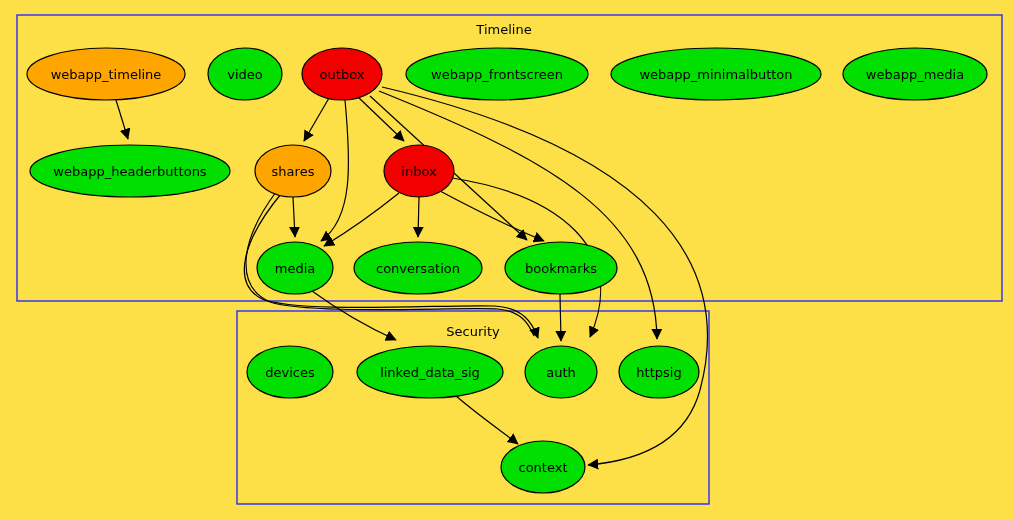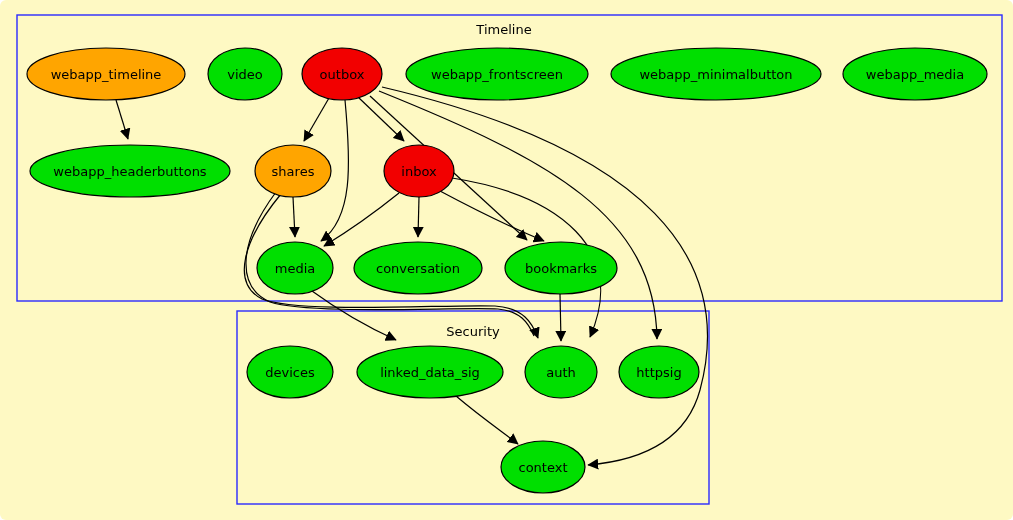--- a/index.html
+++ b/index.html
@@ -1,16 +1,16 @@
 <!DOCTYPE html>
 <html><head>
 <meta charset="utf-8">
 <style>
   html,body{margin:0;padding:0;background:#ffffff;}
-  .canvas{position:relative;width:1013px;height:520px;background:#fef9c3;overflow:hidden;border-radius:6px;}
+  .canvas{position:relative;width:1013px;height:520px;background:#fde047;overflow:hidden;}
   svg{display:block;}
   text{font-family:"DejaVu Sans","Liberation Sans",sans-serif;font-size:13px;fill:#000000;}
   .cluster-label{font-size:13px;}
   ellipse{stroke:#000000;stroke-width:1.2;}
   .edge{fill:none;stroke:#000000;stroke-width:1.2;}
   .cluster{fill:none;stroke-width:1.4;}
 </style>
 </head>
 <body>
 

